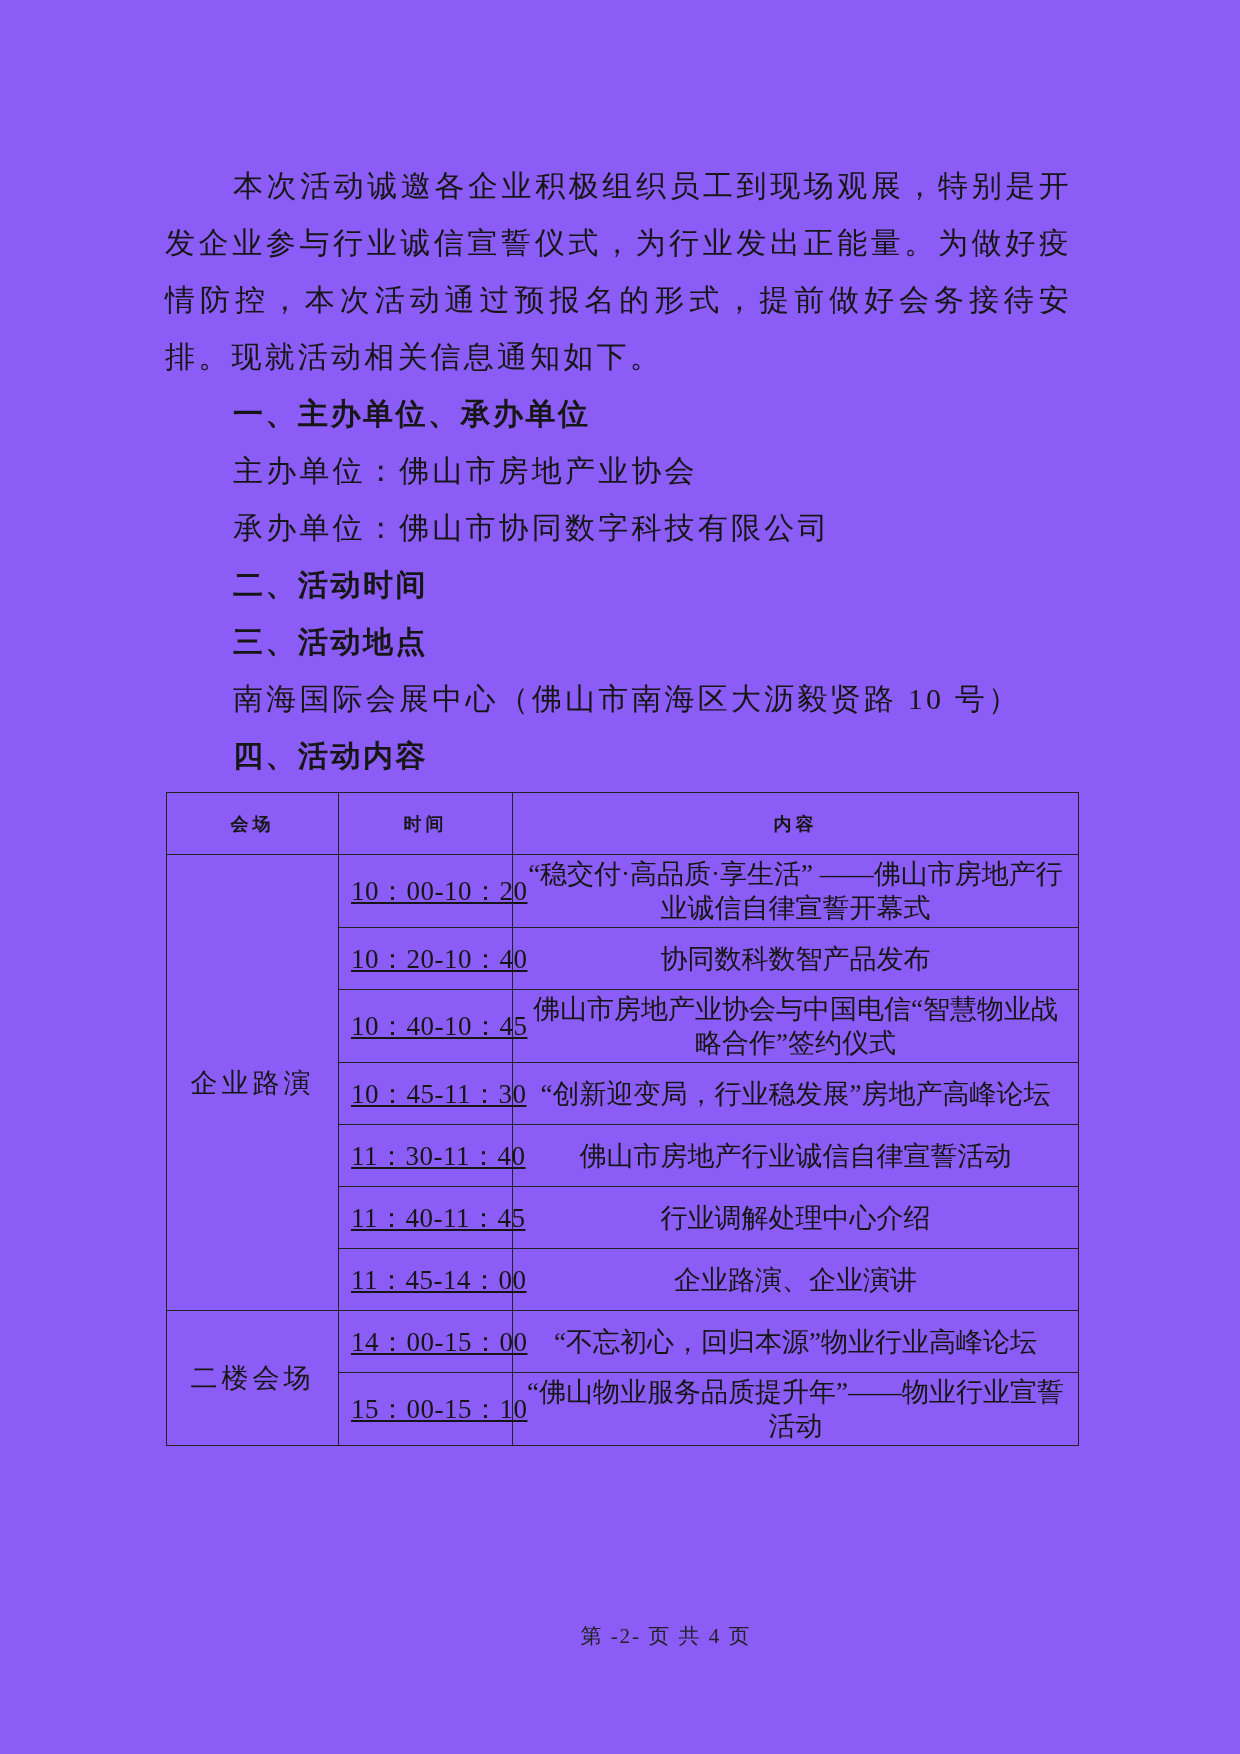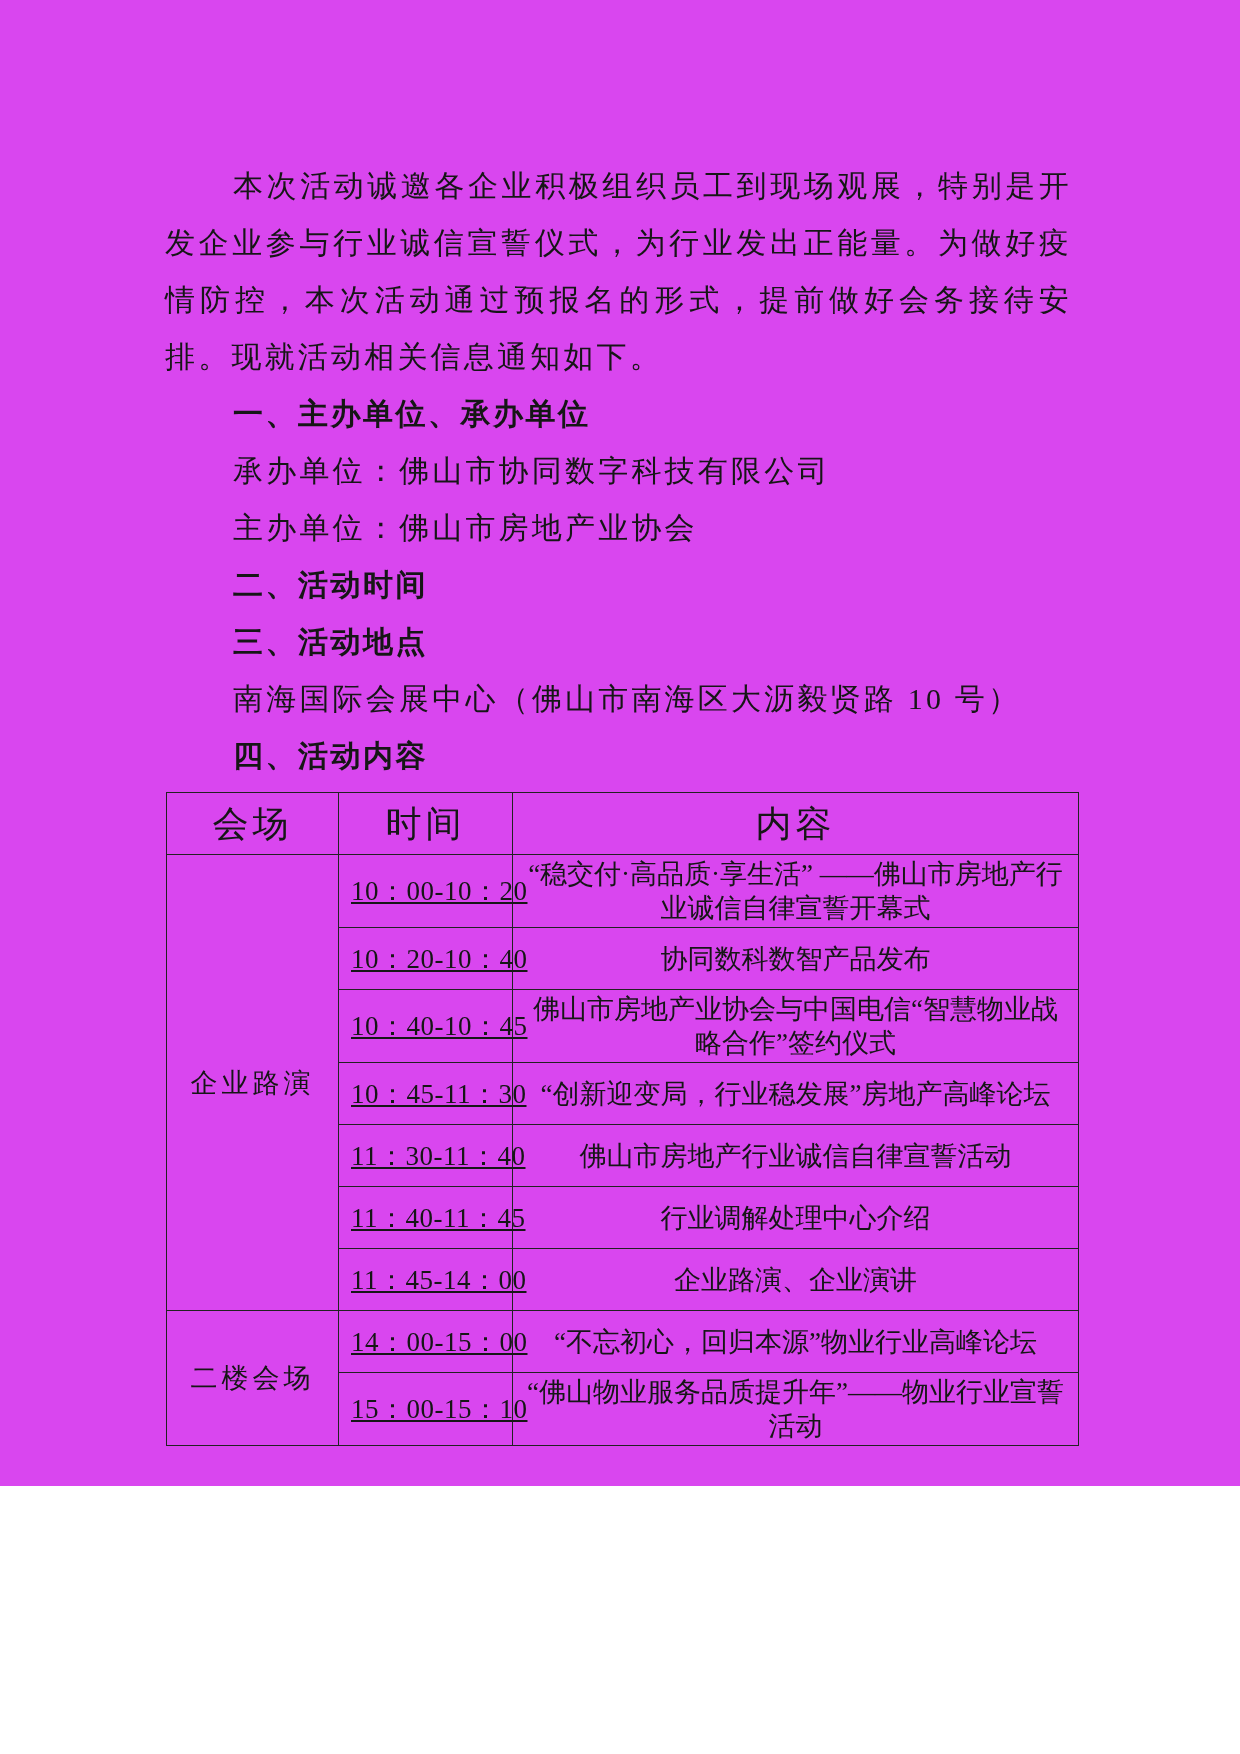--- a/index.html
+++ b/index.html
@@ -1,20 +1,20 @@
 <!DOCTYPE html>
 <html><head>
 <meta charset="utf-8">
 <style>
   html, body { margin: 0; padding: 0; background: #ffffff; }
   .page {
     position: relative;
     width: 1240px;
-    height: 1486px;
-    background: #d946ef;
+    height: 1754px;
+    background: #8b5cf6;
     color: #161616;
     font-family: "Liberation Serif", "DejaVu Serif", serif;
     overflow: hidden;
   }
   .content {
     position: absolute;
     left: 165px;
     top: 157px;
     width: 907px;
   }
@@ -50,22 +50,22 @@
     border: 1.5px solid #222222;
     text-align: center;
     vertical-align: middle;
     font-size: 27px;
     line-height: 34px;
     padding: 2px 12px;
     font-family: "Liberation Serif", "DejaVu Serif", serif;
   }
   tr.hdr td {
     font-family: "Liberation Sans", "DejaVu Sans", sans-serif;
-    font-weight: 400;
-    font-size: 36px;
+    font-weight: 700;
+    font-size: 18px;
     letter-spacing: 4px;
   }
   td.time { font-size: 26px; letter-spacing: 0.5px; white-space: nowrap; text-decoration: underline; }
   td.venue { letter-spacing: 4px; }
   tr.h-hdr { height: 62px; }
   tr.h-s   { height: 62px; }
   tr.h-d   { height: 68px; }
   .footer {
     position: absolute;
     top: 1622px;
@@ -81,22 +81,22 @@
 </style>
 </head>
 <body>
 
 <div class="page">
   <div class="content">
 
     <p class="body-text">本次活动诚邀各企业积极组织员工到现场观展，特别是开发企业参与行业诚信宣誓仪式，为行业发出正能量。为做好疫情防控，本次活动通过预报名的形式，提前做好会务接待安排。现就活动相关信息通知如下。</p>
 
     <p class="sec-heading">一、主办单位、承办单位</p>
+    <p class="sec-line">主办单位：佛山市房地产业协会</p>
     <p class="sec-line">承办单位：佛山市协同数字科技有限公司</p>
-    <p class="sec-line">主办单位：佛山市房地产业协会</p>
 
     <p class="sec-heading">二、活动时间</p>
 
     <p class="sec-heading">三、活动地点</p>
     <p class="sec-line">南海国际会展中心（佛山市南海区大沥毅贤路 10 号）</p>
 
     <p class="sec-heading">四、活动内容</p>
 
     <table class="schedule">
       <colgroup>

